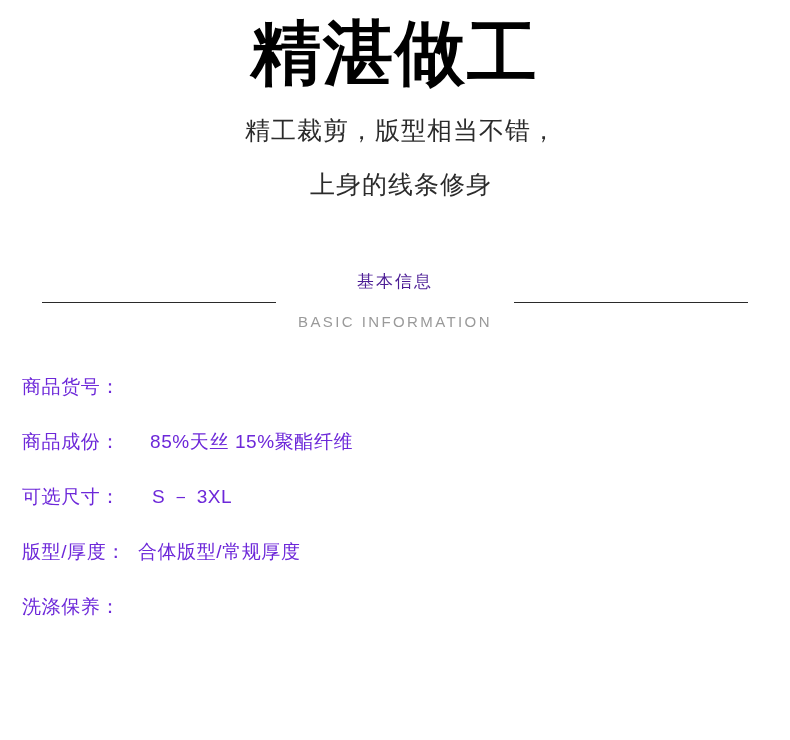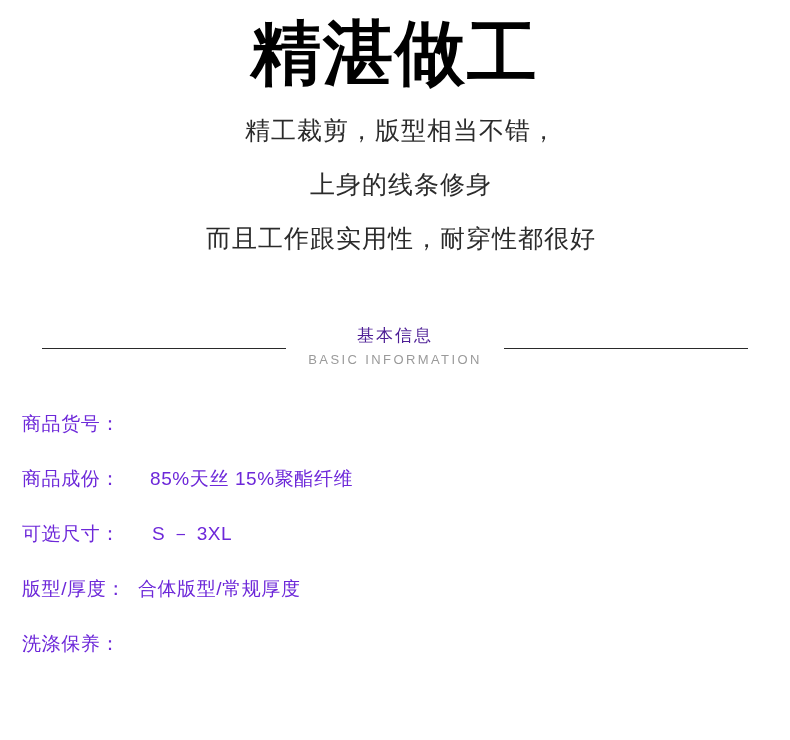--- a/index.html
+++ b/index.html
@@ -65,24 +65,24 @@
     text-align: center;
     transform: translateY(-2px);
   }
   .section-title-cn {
     font-size: 17px;
     letter-spacing: 2px;
     color: #4c1d95;
     line-height: 1.25;
   }
   .section-title-en {
-    font-size: 13px;
+    font-size: 15px;
     letter-spacing: 2.4px;
     color: #9a9a9a;
-    margin-top: 5px;
+    margin-top: 20px;
   }
 
   
   .specs {
     margin-top: 42px;
     padding: 0 22px 0 22px;
   }
   .spec-row {
     display: flex;
     align-items: flex-start;
@@ -111,21 +111,20 @@
 </head>
 <body>
 
 <div class="page">
 
   <div class="hero">
     <h1 class="hero-title">精湛做工</h1>
     <div class="hero-sub">
       <p class="hero-sub-line">精工裁剪，版型相当不错，</p>
       <p class="hero-sub-line">上身的线条修身</p>
-      <p class="hero-sub-line">而且工作跟实用性，耐穿性都很好</p>
     </div>
   </div>
 
   <div class="section-head">
     <div class="section-rule"></div>
     <div class="section-title-wrap">
       <div class="section-title-cn">基本信息</div>
       <div class="section-title-en">BASIC INFORMATION</div>
     </div>
     <div class="section-rule"></div>

